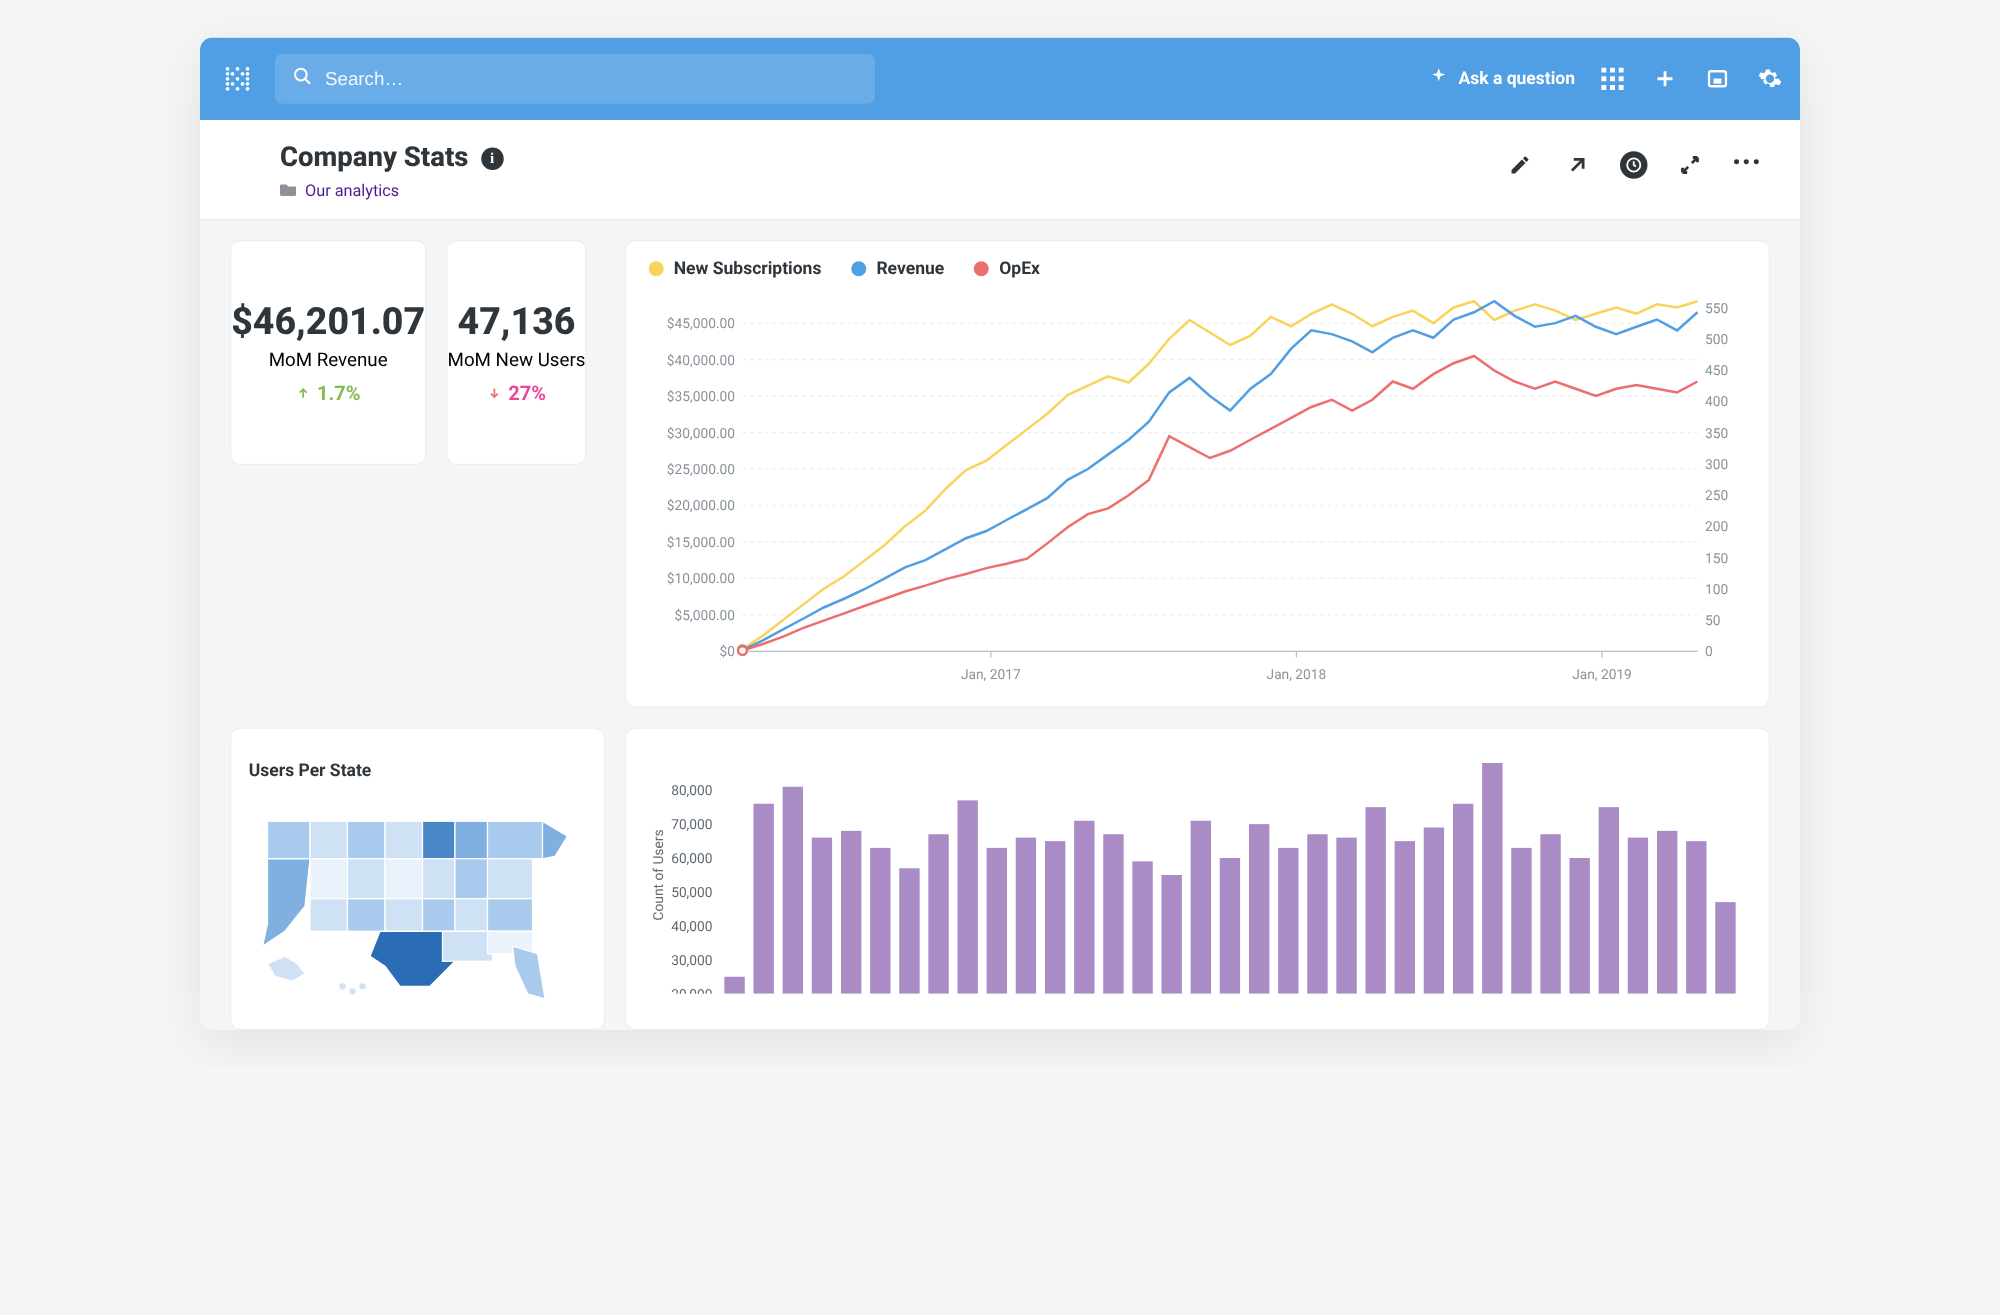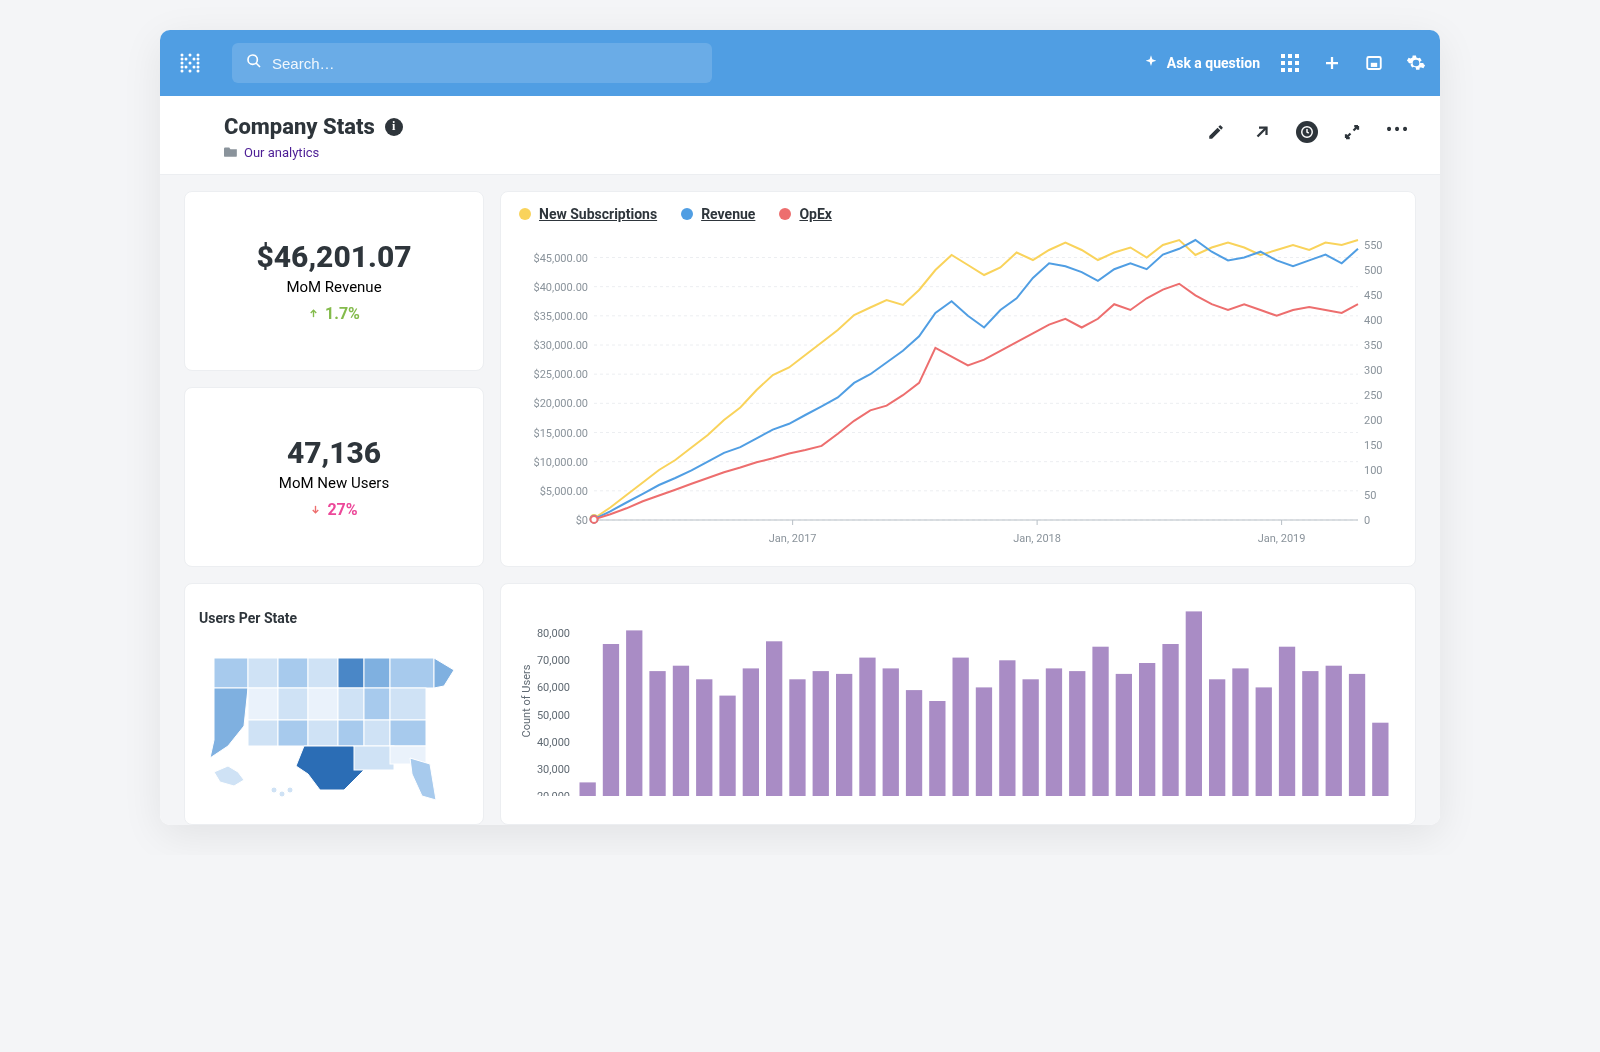--- a/index.html
+++ b/index.html
@@ -16,21 +16,21 @@
     overflow: hidden;
     box-shadow: 0 10px 40px rgba(0,0,0,0.08);
   }
   
   .topbar {
     background: #509ee3;
     height: 66px;
     display: flex;
     align-items: center;
     padding: 0 12px;
-    gap: 24px;
+    gap: 12px;
   }
   .logo-box {
     width: 36px; height: 36px;
     display: flex; align-items: center; justify-content: center;
     color: #fff;
   }
   .search-wrap {
     background: rgba(255,255,255,0.15);
     border-radius: 6px;
     height: 40px;
@@ -120,39 +120,39 @@
 
   
   .dash {
     background: #f4f5f7;
     padding: 16px 24px 0;
     display: grid;
     grid-template-columns: 300px 1fr;
     grid-template-rows: auto auto;
     gap: 16px;
   }
-  .kpi-col { display:flex; flex-direction:column; gap:16px; }
+  .kpi-col { display:flex; gap:16px; }
   .card {
     background:#fff;
     border:1px solid #eceef1;
     border-radius: 8px;
   }
   .kpi {
     height: 180px;
     display:flex; flex-direction:column; align-items:center; justify-content:center;
   }
   .kpi-value { font-size: 30px; font-weight: 800; color:#2e353b; }
   .kpi-label { font-size: 15px; color:#000000; margin-top:4px; }
   .kpi-delta { margin-top:8px; font-weight:700; display:flex; align-items:center; gap:6px; }
   .delta-up   { color:#84bb4c; }
   .delta-down { color:#ec4899;align-items:center; }
 
   .line-card { padding: 12px 6px 10px 6px; }
   .legend { display:flex; gap:24px; padding: 2px 12px 8px; font-size:14px; color:#2e353b; font-weight:700; }
-  .legend-item { display:flex; align-items:center; gap:8px;text-decoration:underline; }
+  .legend-item { display:flex; align-items:center; gap:8px; }
   .legend-dot { width:12px; height:12px; border-radius:50%; }
   .axis-text { font-size:11px; fill:#8a939b; font-family:inherit; }
   .grid-line { stroke:#eceef1; stroke-dasharray:3 3; }
   .series-line { fill:none; stroke-width:2; }
 
   .map-card { padding: 14px; }
   .card-title { font-size:14px; font-weight:700; color:#2e353b;margin-top:12px; }
   .us-svg { width: 260px; margin: 14px auto 0; display:block; }
 
   .bar-card { padding: 14px 14px 0 14px; }

